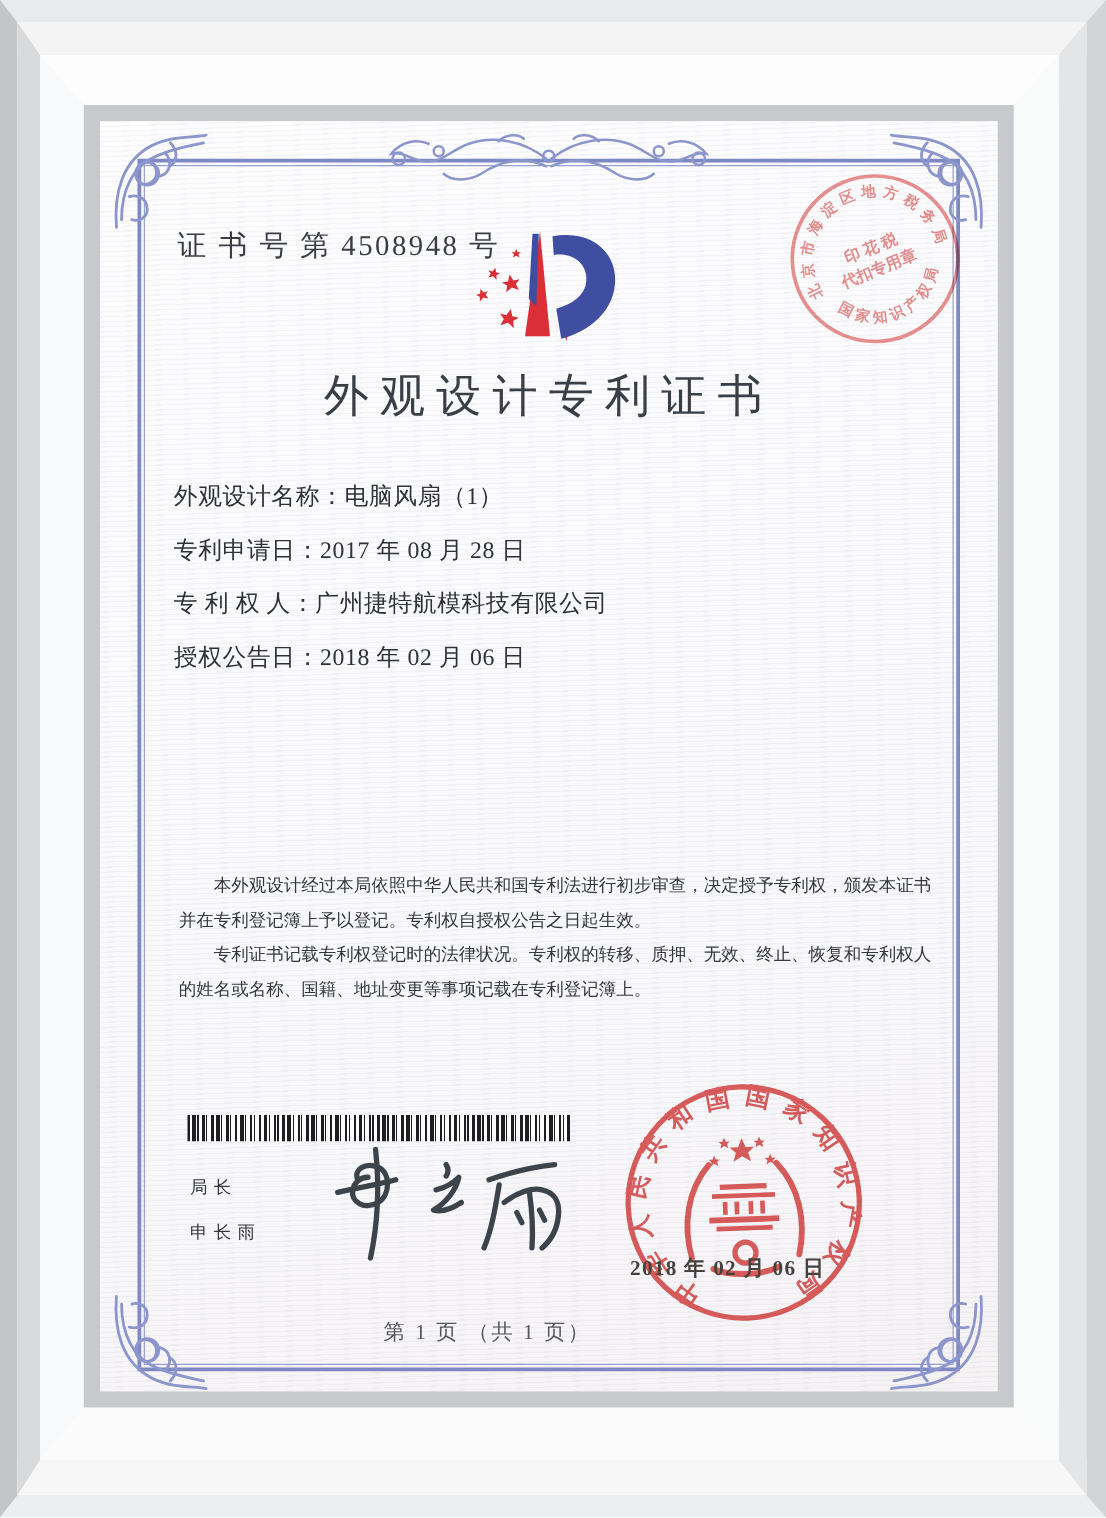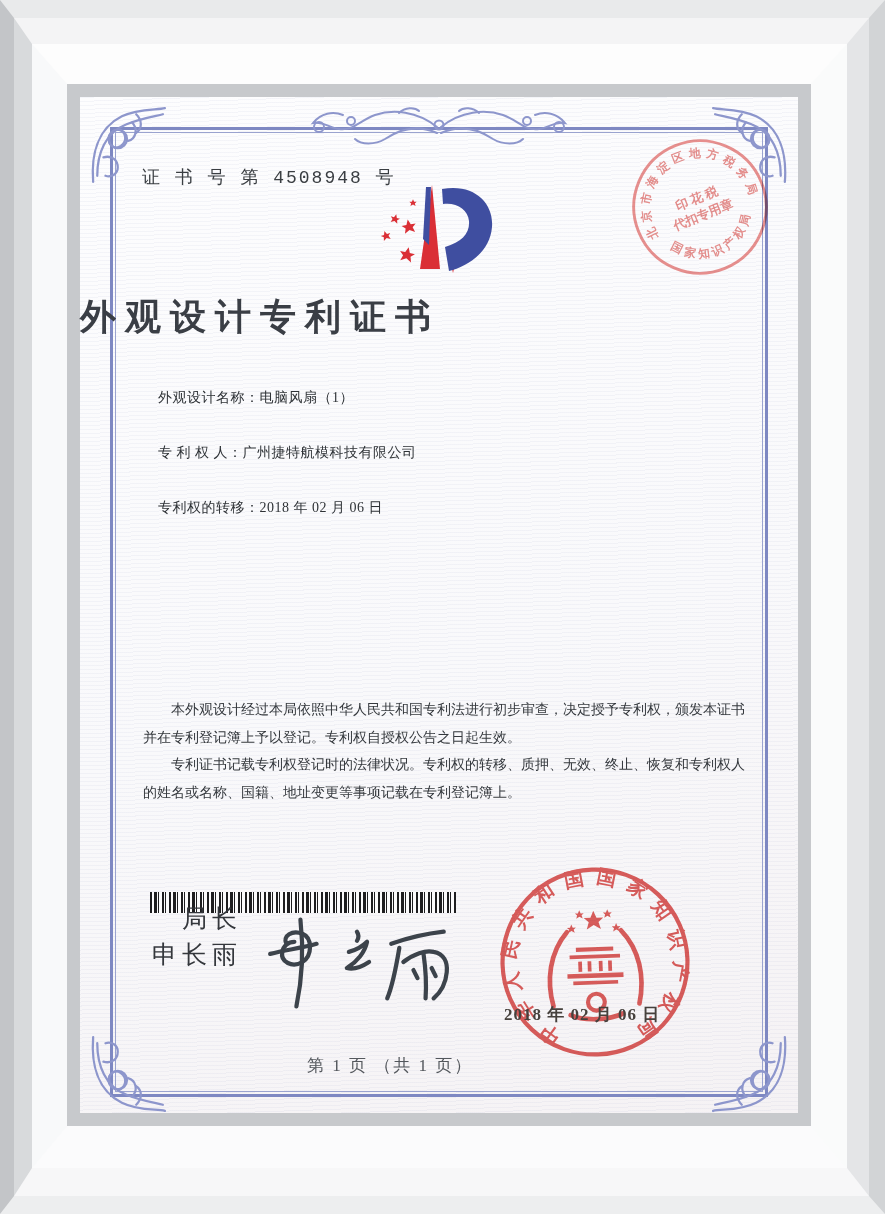--- a/index.html
+++ b/index.html
@@ -31,41 +31,41 @@
 
   .orn { position:absolute; width:82px; height:82px; z-index:2; }
   .orn-tl { left:7px;  top:7px; }
   .orn-tr { left:629px; top:7px; transform:scaleX(-1); }
   .orn-br { left:629px; top:936px; transform:scale(-1,-1); }
   .orn-bl { left:7px;  top:936px; transform:scaleY(-1); }
   .orn-top { position:absolute; left:219px; top:6px; width:280px; height:48px; z-index:2; }
 
   .abs { position:absolute; z-index:3; }
 
-  .cert-number { left:62px; top:68px; font-size:18px; letter-spacing:2px; color:#3a3e42;font-family:Liberation Mono, monospace; }
+  .cert-number { left:62px; top:84px; font-size:23px; letter-spacing:2px; color:#3a3e42; }
   .logo { left:272px; top:86px; width:150px; height:112px; }
-  .title { left:0; right:0; top:196px; font-size:36px;
-    font-weight:700; letter-spacing:9px; color:#3a3e45; }
-
-  .fields { left:78px; top:289px; display:flex; flex-direction:column; gap:31px;
-    font-size:14px; color:#2e3236; letter-spacing:.5px; }
+  .title { left:0; right:0; top:196px; text-align:center; font-size:36px;
+    font-weight:400; letter-spacing:9px; color:#3a3e45; }
+
+  .fields { left:59px; top:289px; display:flex; flex-direction:column; gap:19px;
+    font-size:19px; color:#2e3236; letter-spacing:.5px; }
   .fields .row { line-height:24px; white-space:nowrap; }
 
   .body-text { left:63px; top:599px; width:602px; font-size:14px; line-height:27.5px;
     text-align:justify; color:#34383d; }
   .body-text p { text-indent:2em; }
 
   .barcode { left:70px; top:795px; width:306px; height:21px;
     background:repeating-linear-gradient(90deg,
       #1e1e20 0 2px,#fbfbfc 2px 4px,#1e1e20 4px 7px,#fbfbfc 7px 8px,
       #1e1e20 8px 9px,#fbfbfc 9px 12px,#1e1e20 12px 14px,#fbfbfc 14px 15px,
       #1e1e20 15px 16px,#fbfbfc 16px 19px); }
 
-  .director { left:72px; top:803px; font-family:"Liberation Sans","DejaVu Sans",sans-serif;
-    font-size:25px; letter-spacing:5px; color:#34373c; font-weight:500; line-height:36px;text-align:right; }
+  .director { left:72px; top:834px; font-family:"Liberation Sans","DejaVu Sans",sans-serif;
+    font-size:14px; letter-spacing:5px; color:#34373c; font-weight:500; line-height:36px; }
   .signature { left:172px; top:810px; width:222px; height:110px; }
 
   .seal { left:416px; top:766px; width:198px; height:198px; z-index:4;
     transform:rotate(-2deg); opacity:.93; mix-blend-mode:multiply; }
   .seal-date { left:424px; top:906px; font-size:17px; font-weight:700;
     letter-spacing:1px; color:#46413d; z-index:5; }
 
   .tax-stamp { left:547px; top:37px; width:146px; height:146px; z-index:4;
     transform:rotate(-22deg); opacity:.88; mix-blend-mode:multiply; }
 
@@ -159,22 +159,23 @@
         <g fill="#3f4ea0">
           <path d="M74,4 L79,4 L77,62 L71,56 Z"></path>
           <path d="M90,6 C122,0 142,20 140,44 C138,70 114,84 97,88 L93,64 C110,59 118,50 117,38 C116,26 104,19 91,21 Z"></path>
         </g>
       </svg>
 
       <div class="abs title">外观设计专利证书</div>
 
       <div class="abs fields">
         <div class="row"><span>外观设计名称</span><span>：</span><span>电脑风扇（1）</span></div>
+        <div class="row"><span>专利申请日</span><span>：</span><span>2017 年 08 月 28 日</span></div>
         <div class="row"><span>专 利 权 人</span><span>：</span><span>广州捷特航模科技有限公司</span></div>
-        <div class="row"><span>专利权的转移</span><span>：</span><span>2018 年 02 月 06 日</span></div>
+        <div class="row"><span>授权公告日</span><span>：</span><span>2018 年 02 月 06 日</span></div>
       </div>
 
       <div class="abs body-text">
         <p>本外观设计经过本局依照中华人民共和国专利法进行初步审查，决定授予专利权，颁发本证书并在专利登记簿上予以登记。专利权自授权公告之日起生效。</p>
         <p>专利证书记载专利权登记时的法律状况。专利权的转移、质押、无效、终止、恢复和专利权人的姓名或名称、国籍、地址变更等事项记载在专利登记簿上。</p>
       </div>
 
       <div class="abs barcode"></div>
 
       <div class="abs director">

